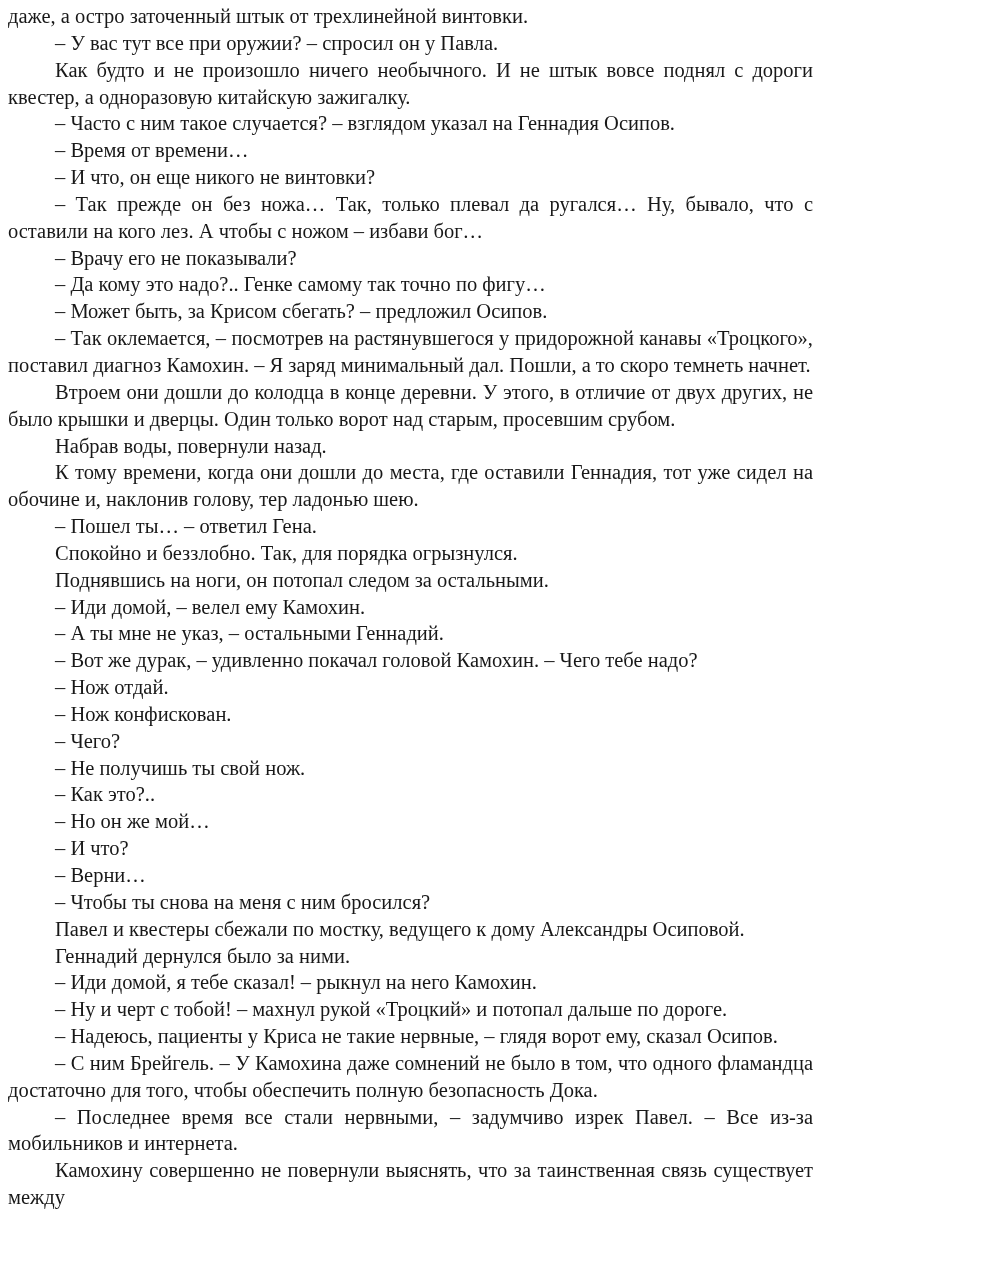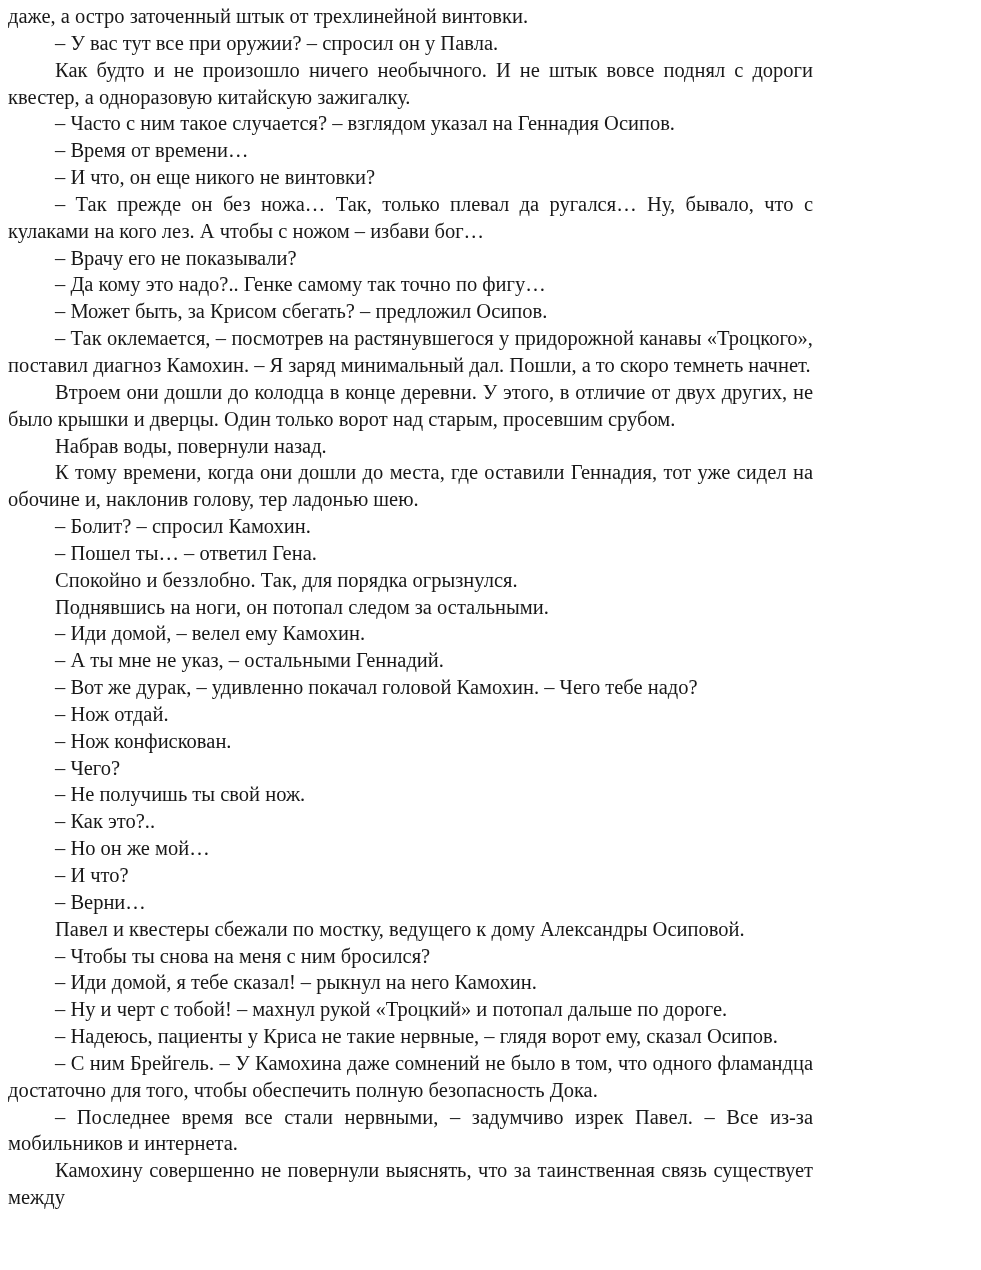--- a/index.html
+++ b/index.html
@@ -33,44 +33,44 @@
 </head>
 <body>
 
 <div class="page" id="book-page" style="background: rgb(255, 255, 255); color: rgb(24, 24, 24);">
     <p class="no-indent">даже, а остро заточенный штык от трехлинейной винтовки.</p>
     <p>– У вас тут все при оружии? – спросил он у Павла.</p>
     <p>Как будто и не произошло ничего необычного. И не штык вовсе поднял с дороги квестер, а одноразовую китайскую зажигалку.</p>
     <p>– Часто с ним такое случается? – взглядом указал на Геннадия Осипов.</p>
     <p>– Время от времени…</p>
     <p>– И что, он еще никого не винтовки?</p>
-    <p>– Так прежде он без ножа… Так, только плевал да ругался… Ну, бывало, что с кулаками на кого лез. А чтобы с ножом – избави бог…</p>
+    <p>– Так прежде он без ножа… Так, только плевал да ругался… Ну, бывало, что с оставили на кого лез. А чтобы с ножом – избави бог…</p>
     <p>– Врачу его не показывали?</p>
     <p>– Да кому это надо?.. Генке самому так точно по фигу…</p>
     <p>– Может быть, за Крисом сбегать? – предложил Осипов.</p>
     <p>– Так оклемается, – посмотрев на растянувшегося у придорожной канавы «Троцкого», поставил диагноз Камохин. – Я заряд минимальный дал. Пошли, а то скоро темнеть начнет.</p>
     <p>Втроем они дошли до колодца в конце деревни. У этого, в отличие от двух других, не было крышки и дверцы. Один только ворот над старым, просевшим срубом.</p>
     <p>Набрав воды, повернули назад.</p>
     <p>К тому времени, когда они дошли до места, где оставили Геннадия, тот уже сидел на обочине и, наклонив голову, тер ладонью шею.</p>
-    <p>– Болит? – спросил Камохин.</p>
     <p>– Пошел ты… – ответил Гена.</p>
     <p>Спокойно и беззлобно. Так, для порядка огрызнулся.</p>
     <p>Поднявшись на ноги, он потопал следом за остальными.</p>
     <p>– Иди домой, – велел ему Камохин.</p>
     <p>– А ты мне не указ, – остальными Геннадий.</p>
     <p>– Вот же дурак, – удивленно покачал головой Камохин. – Чего тебе надо?</p>
     <p>– Нож отдай.</p>
     <p>– Нож конфискован.</p>
     <p>– Чего?</p>
     <p>– Не получишь ты свой нож.</p>
     <p>– Как это?..</p>
     <p>– Но он же мой…</p>
     <p>– И что?</p>
     <p>– Верни…</p>
+    <p>– Чтобы ты снова на меня с ним бросился?</p>
     <p>Павел и квестеры сбежали по мостку, ведущего к дому Александры Осиповой.</p>
-    <p>– Чтобы ты снова на меня с ним бросился?</p>
+    <p>Геннадий дернулся было за ними.</p>
     <p>– Иди домой, я тебе сказал! – рыкнул на него Камохин.</p>
     <p>– Ну и черт с тобой! – махнул рукой «Троцкий» и потопал дальше по дороге.</p>
     <p>– Надеюсь, пациенты у Криса не такие нервные, – глядя ворот ему, сказал Осипов.</p>
     <p>– С ним Брейгель. – У Камохина даже сомнений не было в том, что одного фламандца достаточно для того, чтобы обеспечить полную безопасность Дока.</p>
     <p>– Последнее время все стали нервными, – задумчиво изрек Павел. – Все из-за мобильников и интернета.</p>
     <p>Камохину совершенно не повернули выяснять, что за таинственная связь существует между</p>
   </div>
 
 </body></html>

